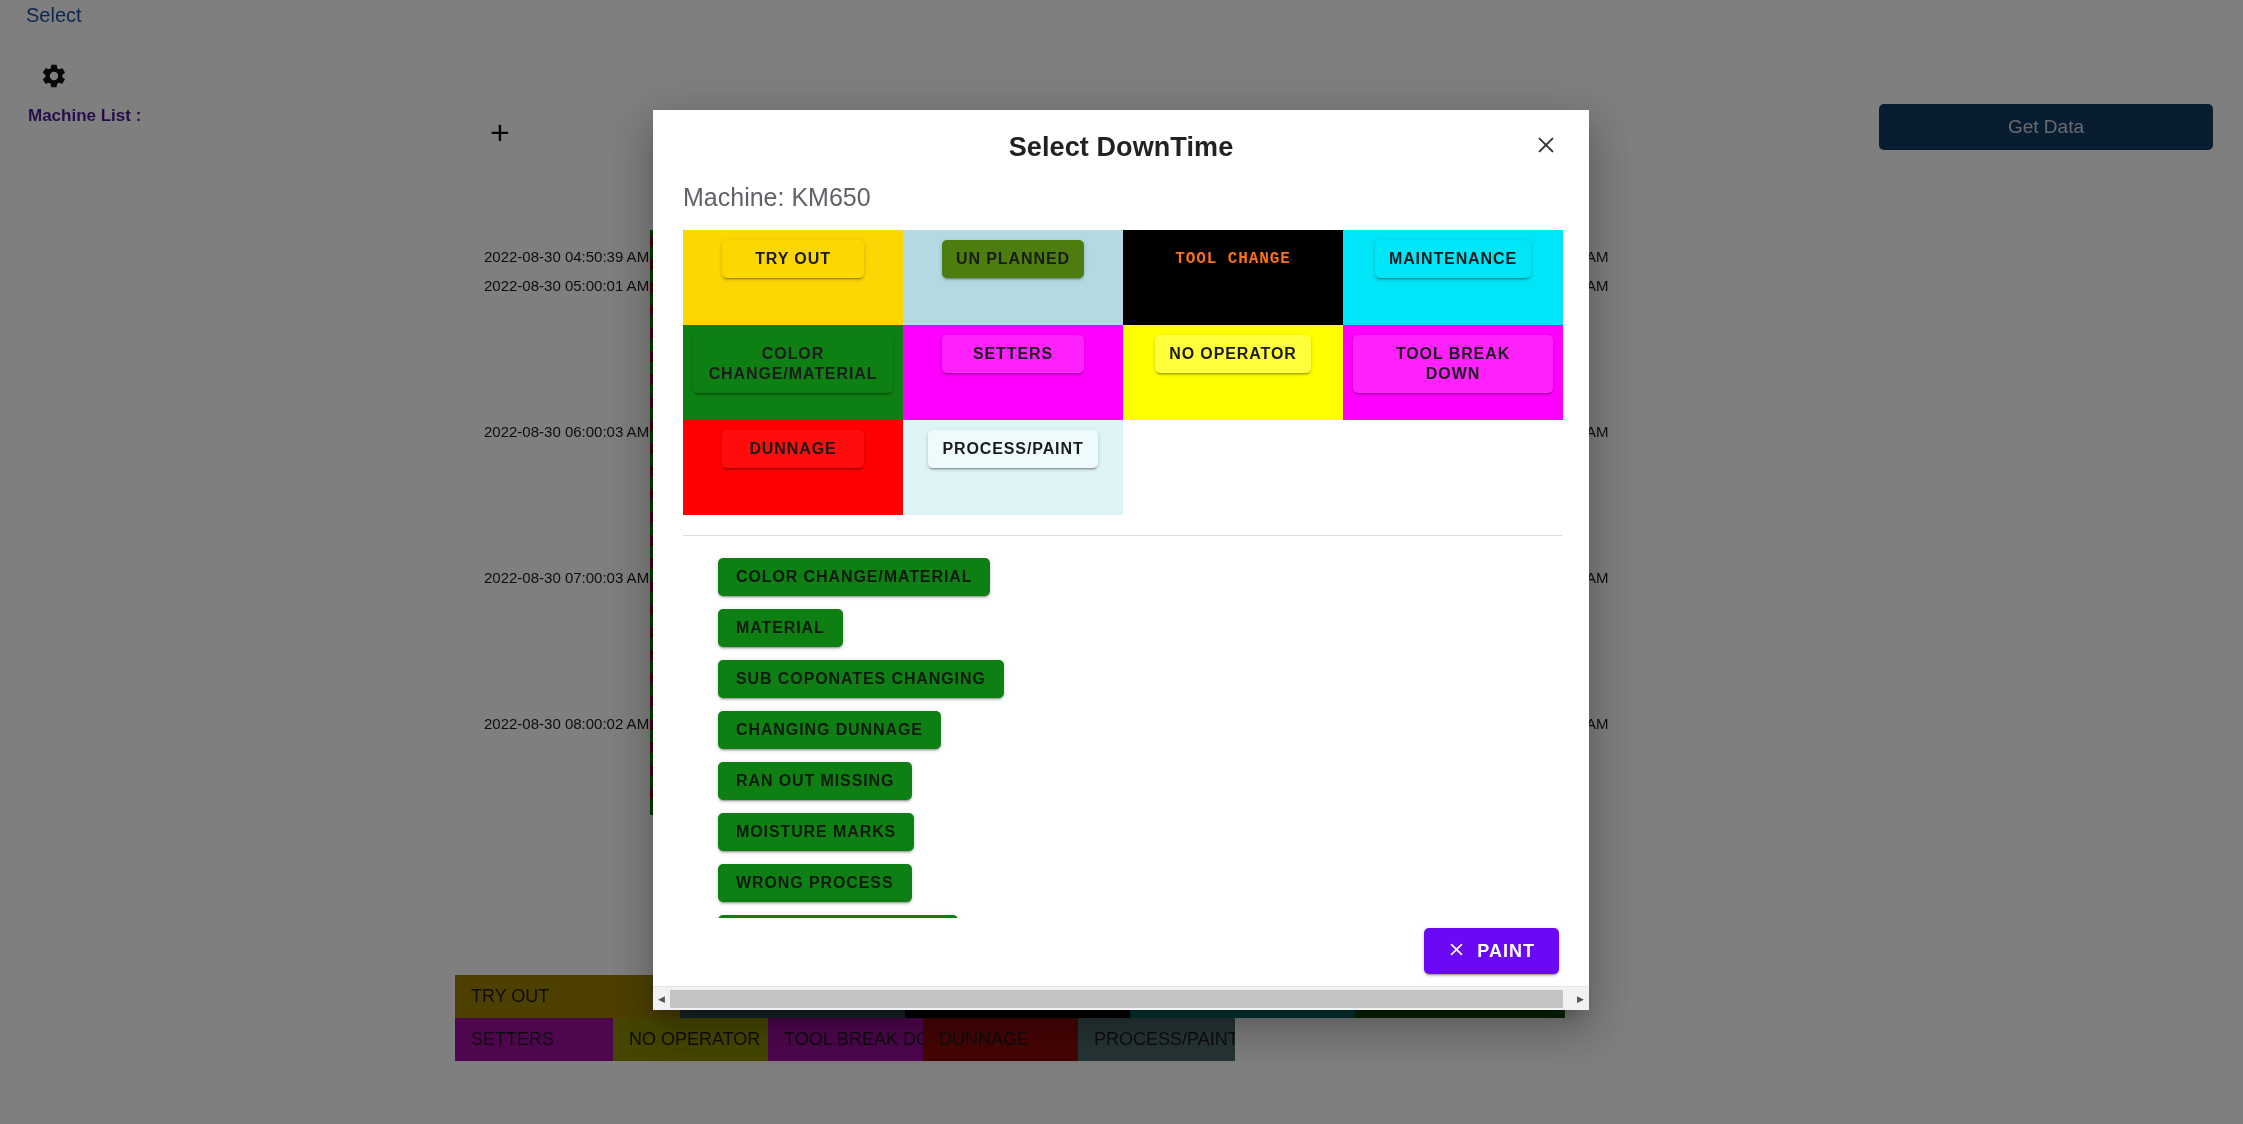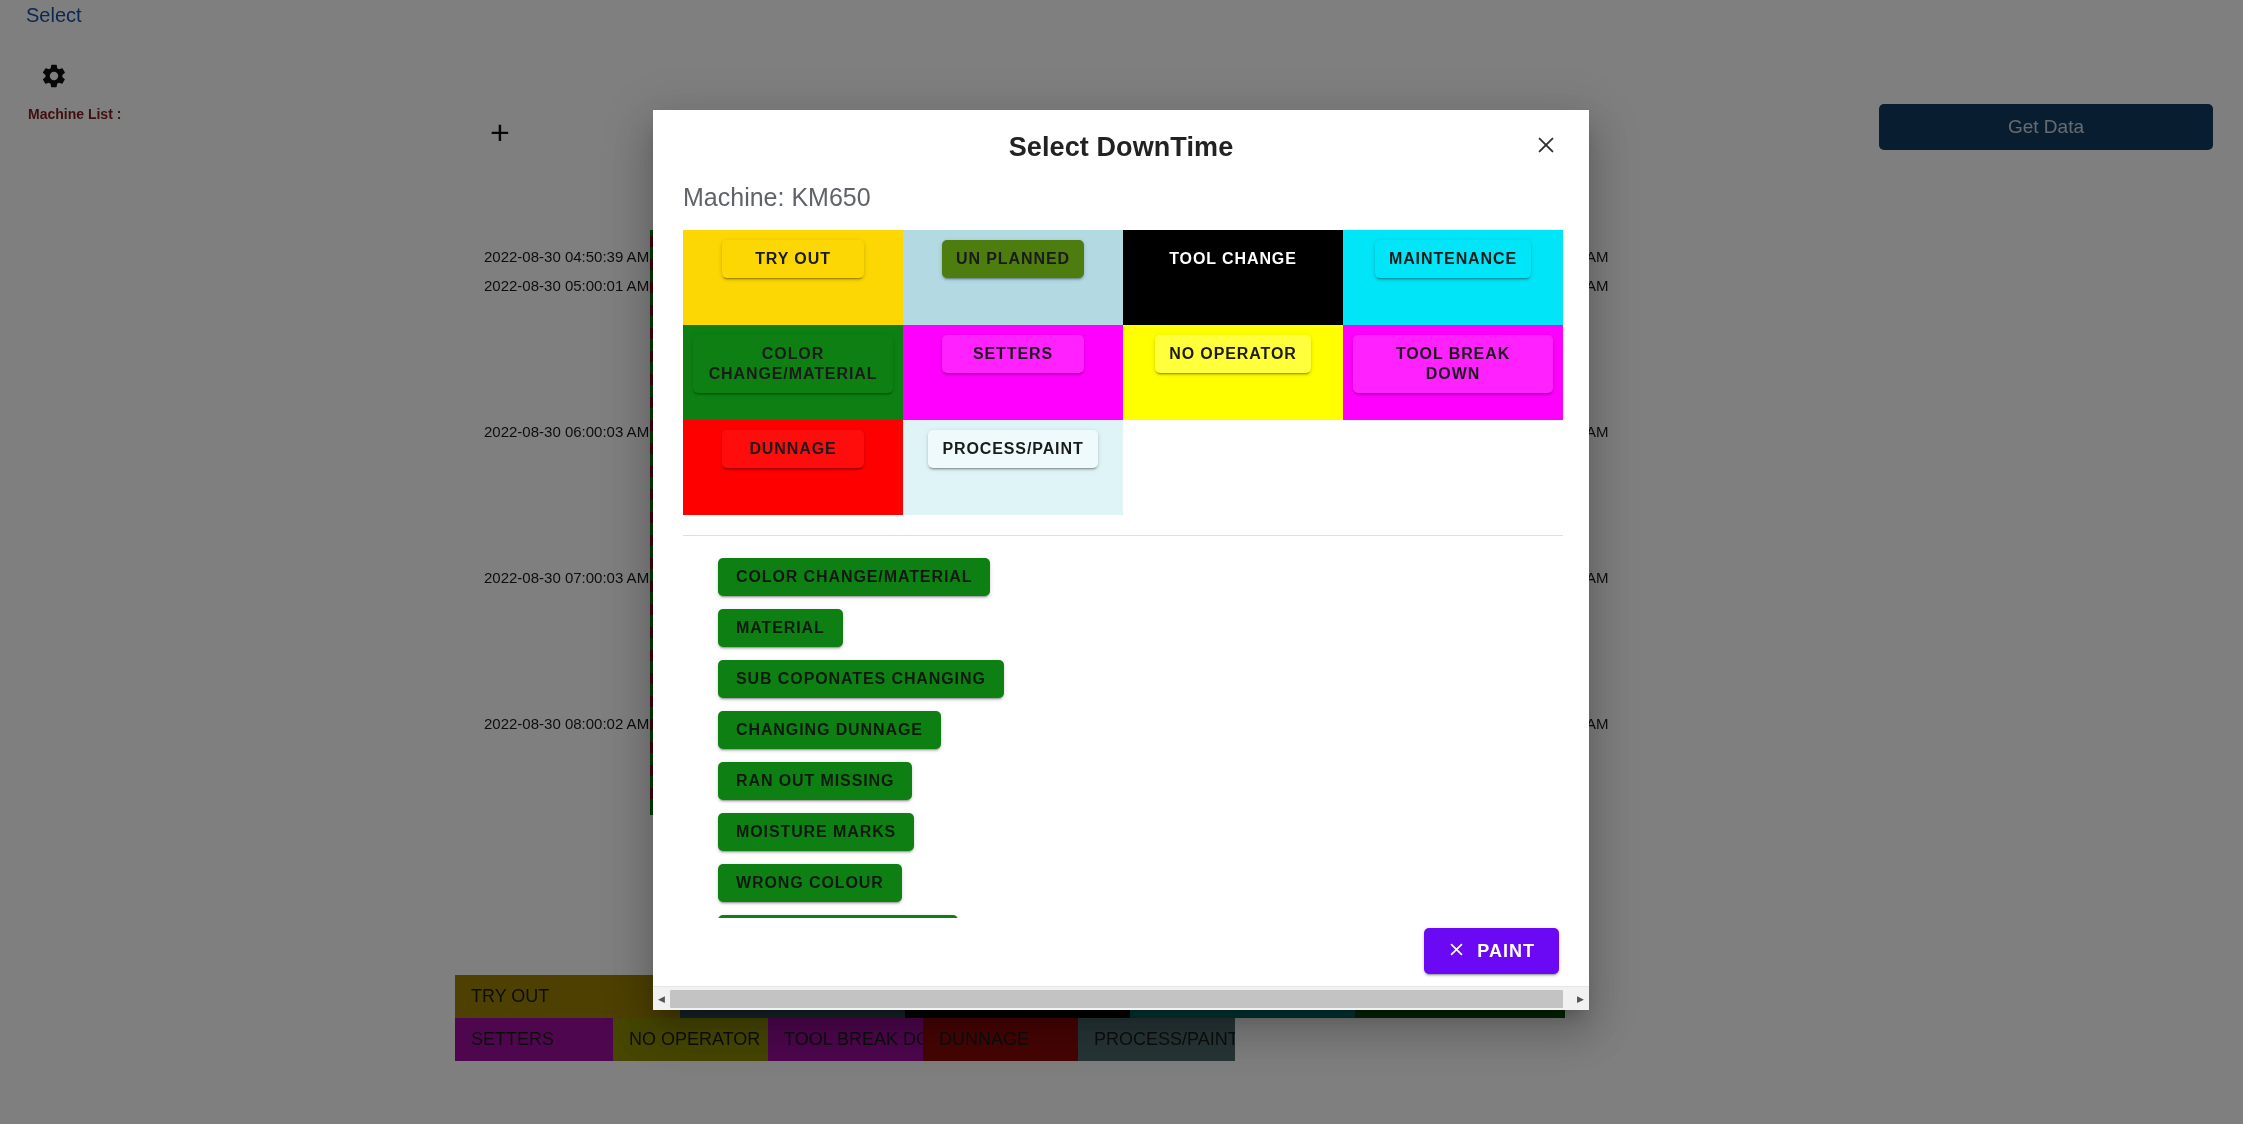--- a/index.html
+++ b/index.html
@@ -22,21 +22,21 @@
   .login-link {
     position: absolute; left: 26px; top: 4px;
     font-size: 20px; color: #1a4fa0; cursor: pointer;
   }
   .gear-icon {
     position: absolute; left: 40px; top: 62px;
     width: 28px; height: 28px; color: #111;
   }
   .machine-list-label {
     position: absolute; left: 28px; top: 106px;
-    font-size: 14px; font-weight: bold; color: #7f1d1d;
+    font-size: 17px; font-weight: bold; color: #4c1d95;
   }
   .plus-icon {
     position: absolute; left: 490px; top: 115px;
     font-size: 34px; line-height: 1; color: #111; font-weight: 300;
   }
 
   .get-data-btn {
     position: absolute; right: 30px; top: 104px;
     width: 334px; height: 46px;
     background: #123a63; color: #cfd6de;
@@ -364,21 +364,21 @@
 
     <div class="modal-body">
       <div class="cat-grid" id="cat-grid-host">
           <div class="cat-cell" style="background: rgb(252, 215, 3);">
             <button class="cat-btn" style="background: rgb(252, 215, 3); color: rgb(27, 27, 27);">TRY OUT</button>
           </div>
           <div class="cat-cell" style="background: rgb(179, 217, 227);">
             <button class="cat-btn" style="background: #4d7c0f; color: rgb(27, 27, 27);">UN PLANNED</button>
           </div>
           <div class="cat-cell" style="background: rgb(0, 0, 0);">
-            <button class="cat-btn" style="background: rgb(0, 0, 0); color: #ffffff;">TOOL CHANGE</button>
+            <button class="cat-btn" style="background: rgb(0, 0, 0); color: #f97316; font-family: Liberation Mono, monospace;">TOOL CHANGE</button>
           </div>
           <div class="cat-cell" style="background: rgb(0, 229, 247);">
             <button class="cat-btn" style="background: rgb(0, 229, 247); color: rgb(27, 27, 27);">MAINTENANCE</button>
           </div>
           <div class="cat-cell" style="background: rgb(14, 128, 19);">
             <button class="cat-btn" style="background: rgb(14, 128, 19); color: rgb(27, 27, 27);">COLOR CHANGE/MATERIAL</button>
           </div>
           <div class="cat-cell" style="background: rgb(255, 0, 255);">
             <button class="cat-btn" style="background: rgb(255, 34, 255); color: rgb(27, 27, 27);">SETTERS</button>
           </div>
@@ -398,21 +398,21 @@
           <div class="cat-cell empty"></div>
         </div>
       <hr class="divider">
       <div class="sub-list" id="sub-list-host">
           <button class="sub-btn">COLOR CHANGE/MATERIAL</button>
           <button class="sub-btn">MATERIAL</button>
           <button class="sub-btn">SUB COPONATES CHANGING</button>
           <button class="sub-btn">CHANGING DUNNAGE</button>
           <button class="sub-btn">RAN OUT MISSING</button>
           <button class="sub-btn">MOISTURE MARKS</button>
-          <button class="sub-btn">WRONG COLOUR</button>
+          <button class="sub-btn">WRONG PROCESS</button>
           <button class="sub-btn">NO MATERIAL/PIGMENT</button>
         </div>
     </div>
 
     <div class="modal-footer">
       <button class="close-btn">
         <span class="xg">
           <svg viewBox="0 0 24 24" width="17" height="17" fill="none" stroke="currentColor" stroke-width="2.4" stroke-linecap="round">
             <line x1="5" y1="5" x2="19" y2="19"></line>
               <line x1="19" y1="5" x2="5" y2="19"></line>

